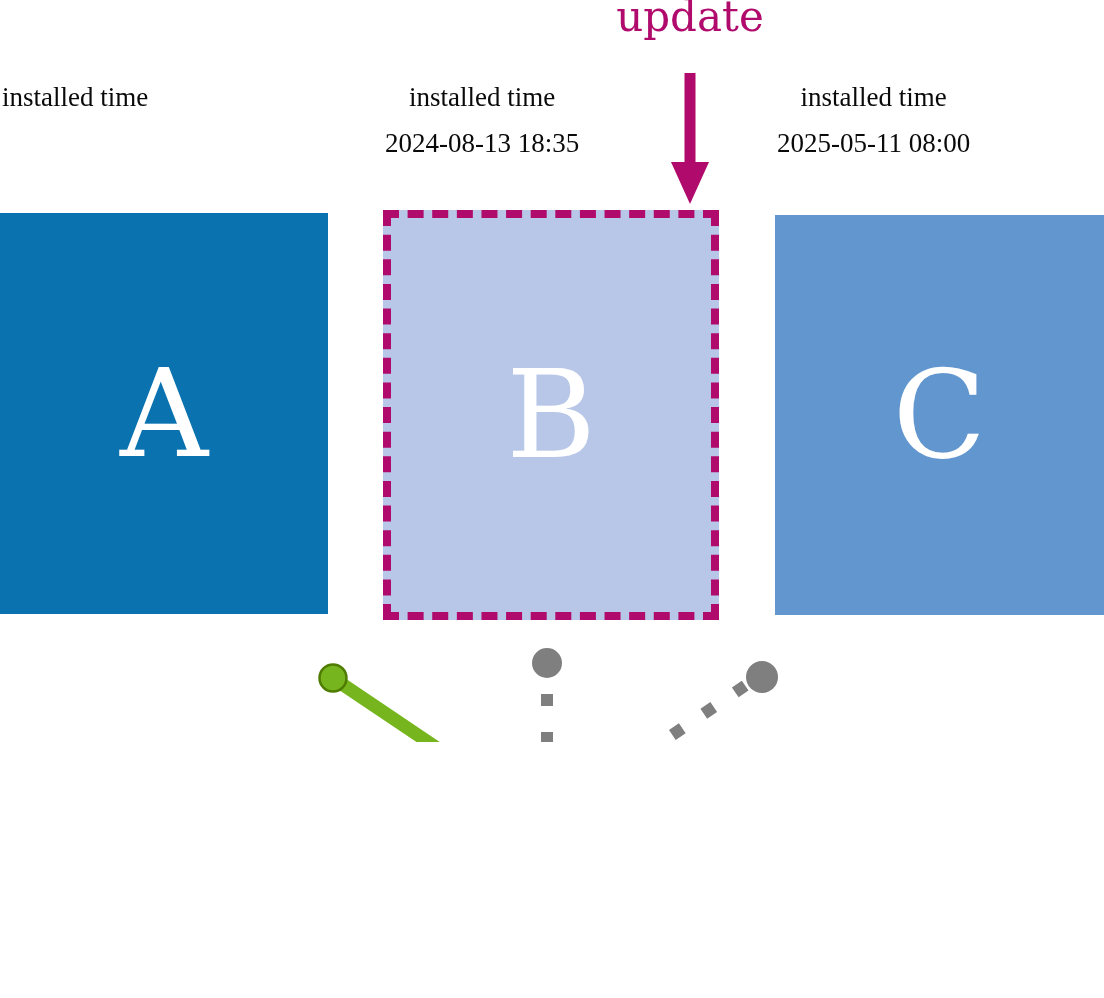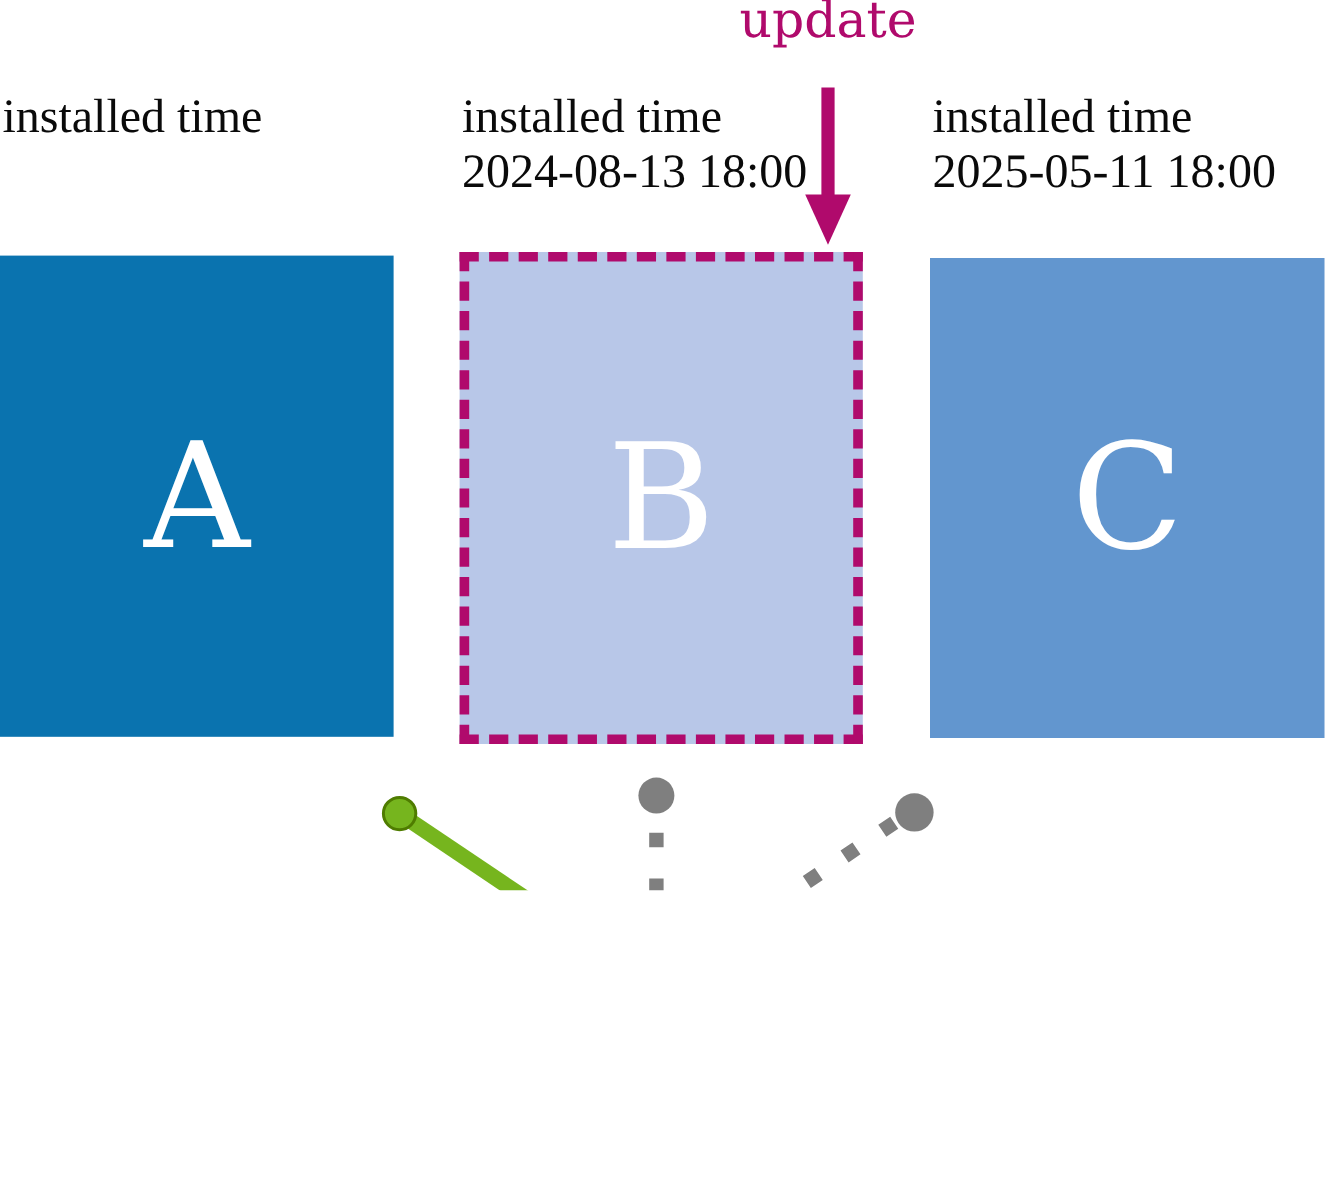--- a/index.html
+++ b/index.html
@@ -11,24 +11,24 @@
     background: #ffffff;
     font-family: "DejaVu Serif", "Liberation Serif", serif;
   }
 
   
   .install-label {
     position: absolute;
     top: 74px;
     color: var(--label-text);
     font-family: "Liberation Serif", "DejaVu Serif", serif;
-    font-size: 40px;
+    font-size: 27px;
     line-height: 46px;
     white-space: nowrap;
-    text-align: left;
+    text-align: center;
   }
 
   .update-label {
     position: absolute;
     left: 540px;
     top: -7px;
     width: 300px;
     text-align: center;
     color: var(--magenta);
     font-family: "DejaVu Serif", "Liberation Serif", serif;
@@ -84,25 +84,25 @@
 
 <div class="canvas">
 
   <div class="update-label">update</div>
 
   <div class="install-label" style="left:2px">
     <div>installed time</div>
   </div>
   <div class="install-label" style="left:385px">
     <div>installed time</div>
-    <div>2024-08-13 18:00</div>
+    <div>2024-08-13 18:35</div>
   </div>
   <div class="install-label" style="left:777px">
     <div>installed time</div>
-    <div>2025-05-11 18:00</div>
+    <div>2025-05-11 08:00</div>
   </div>
 
   <div class="box box-a">
     <span class="letter">A</span>
   </div>
   <div class="box box-b">
     <span class="letter">B</span>
   </div>
   <div class="box box-c">
     <span class="letter">C</span>

